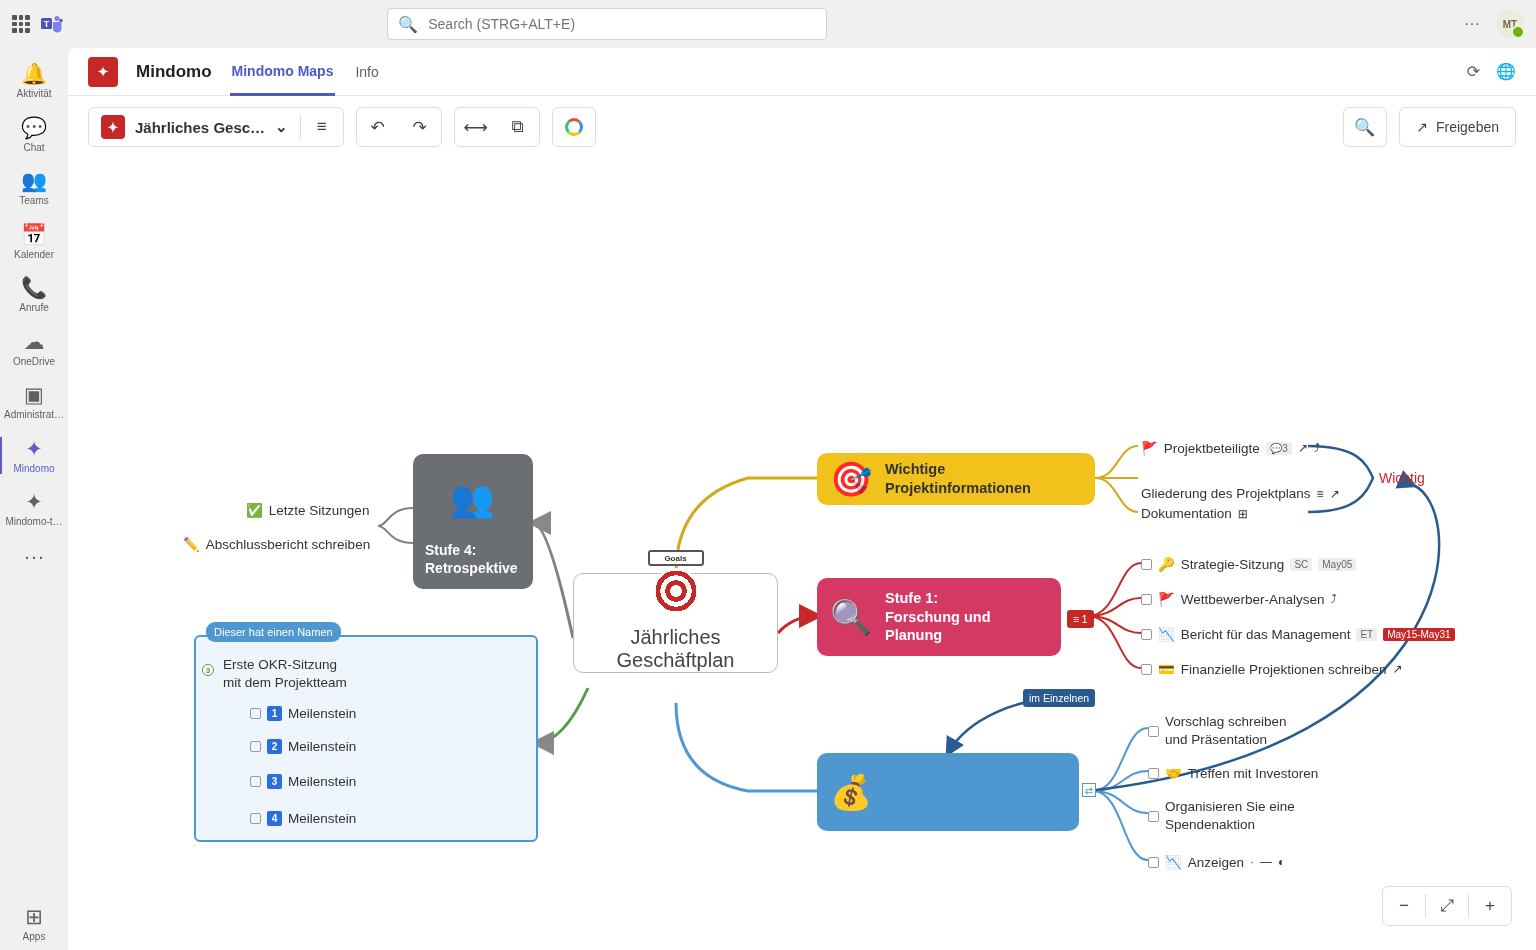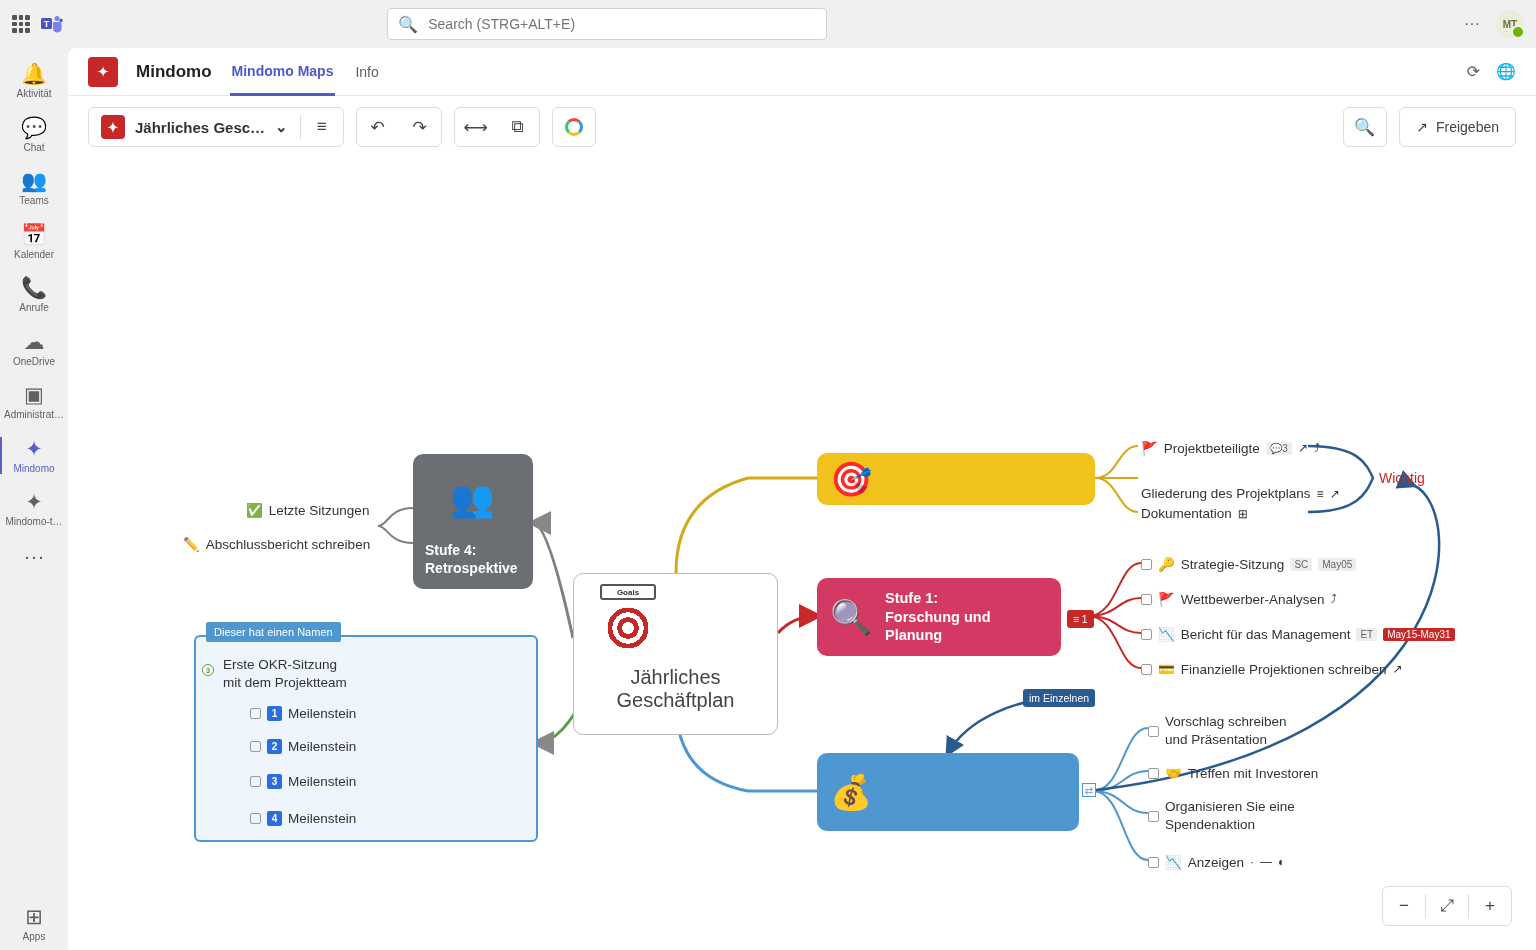--- a/index.html
+++ b/index.html
@@ -35,33 +35,33 @@
 .tool-btn{height:38px;min-width:42px;display:flex;align-items:center;justify-content:center;cursor:pointer;color:#444;font-size:17px}
 .tool-sep{width:1px;height:24px;background:#ddd}
 .doc-selector{display:flex;align-items:center;gap:10px;font-size:15px;font-weight:600;color:#333;padding:0 12px}
 .doc-selector .small-logo{width:24px;height:24px;background:#c62828;border-radius:4px;display:flex;align-items:center;justify-content:center;color:#fff;font-size:13px}
 .toolbar-right{margin-left:auto;display:flex;gap:12px}
 .share-btn{display:flex;align-items:center;gap:8px;padding:0 16px;font-size:14px;color:#444}
 .canvas{flex:1;position:relative;overflow:hidden;background:#fff}
 .zoom-controls{position:absolute;right:24px;bottom:24px;height:40px;border:1px solid #ddd;border-radius:6px;background:#fff;display:flex;align-items:center}
 .zoom-btn{width:42px;height:38px;display:flex;align-items:center;justify-content:center;cursor:pointer;color:#444;font-size:17px}
 .node{position:absolute;border-radius:10px;padding:10px 14px;font-size:14.5px;color:#333;display:flex;align-items:center;gap:12px}
-.center-node{left:505px;top:415px;width:205px;height:162px;background:#fff;border:1px solid #bbb;flex-direction:column;justify-content:flex-end;align-items:flex-start;padding-bottom:22px}
+.center-node{left:505px;top:415px;width:205px;height:100px;background:#fff;border:1px solid #bbb;flex-direction:column;justify-content:flex-end;align-items:center;padding-bottom:0}
 .center-node .goals-img{width:80px;height:70px;position:relative;display:flex;align-items:center;justify-content:center}
 .center-title{font-size:20px;text-align:center;color:#444}
 .stage-node{font-weight:700;line-height:1.3}
 .s4{left:345px;top:296px;width:120px;height:135px;background:#6b6f73;color:#fff;flex-direction:column;justify-content:flex-end;align-items:flex-start;padding:12px;font-size:14px}
 .s1{left:749px;top:420px;width:244px;height:78px;background:#d43963;color:#fff}
 .s2{left:749px;top:595px;width:262px;height:78px;background:#4f97d0;color:#fff}
 .s3{left:328px;top:555px;width:140px;height:60px;background:#579b46;color:#fff}
 .info-node{left:749px;top:295px;width:278px;height:52px;background:#f0c21b;color:#333;font-weight:700}
 .leaf{position:absolute;display:flex;align-items:center;gap:6px;font-size:13.5px;color:#333;white-space:nowrap}
 .cb{width:11px;height:11px;border:1.5px solid #999;border-radius:2px;display:inline-block;flex-shrink:0}
 .milestone-box{position:absolute;left:126px;top:477px;width:344px;height:207px;background:#eef5fc;border:2px solid #4f97d0;border-radius:6px}
-.mb-tag{position:absolute;left:138px;top:464px;background:#4f97d0;color:#fff;font-size:11px;padding:4px 8px;border-radius:2px}
+.mb-tag{position:absolute;left:138px;top:464px;background:#4f97d0;color:#fff;font-size:11px;padding:4px 8px;border-radius:9px}
 .note-tag{position:absolute;left:999px;top:452px;background:#c62828;color:#fff;font-size:11px;padding:3px 6px;border-radius:3px}
 .note-tag::before{content:"≡";margin-right:2px}
 .im-einz{position:absolute;left:955px;top:531px;background:#2a5b8f;color:#fff;font-size:10.5px;padding:3px 6px;border-radius:3px}
 .wichtig{position:absolute;left:1311px;top:312px;color:#c62828;font-size:14px}
 svg.connections{position:absolute;left:0;top:0;width:100%;height:100%;pointer-events:none}
 .badge{font-size:10px;padding:1px 4px;border-radius:2px;background:#eee;color:#666;display:inline-flex;align-items:center;gap:2px}
 .badge.red{background:#c62828;color:#fff}
 .tiny-icon{font-size:12px}
 .stage-icon{width:42px;height:42px;display:flex;align-items:center;justify-content:center;font-size:34px;flex-shrink:0}
 .kpi-pie{width:34px;height:34px;border-radius:50%;background:conic-gradient(#e74c3c 0 90deg,#4f97d0 90deg 180deg,#f0c21b 180deg 270deg,#579b46 270deg 360deg);position:relative;flex-shrink:0}
@@ -242,20 +242,21 @@
     <div class="node center-node">
       <div class="goals-img">
         <div style="position:absolute;top:0;width:56px;height:16px;background:#fff;border:2px solid #555;border-radius:3px;font-size:8px;display:flex;align-items:center;justify-content:center;font-weight:700">Goals</div>
         <div class="target-circle" style="margin-top:18px"></div>
       </div>
       <div class="center-title">Jährliches Geschäftplan</div>
     </div>
 
     <div class="node stage-node info-node">
       <span class="stage-icon">🎯</span>
+      <span style="white-space:pre-line">Wichtige Projektinformationen</span>
     </div>
     <div class="node stage-node s1">
       <span class="stage-icon">🔍</span>
       <span style="white-space:pre-line">Stufe 1:
 Forschung und Planung</span>
     </div>
     <div class="node stage-node s2">
       <span class="stage-icon">💰</span>
     </div>
     <div class="node stage-node s3">

